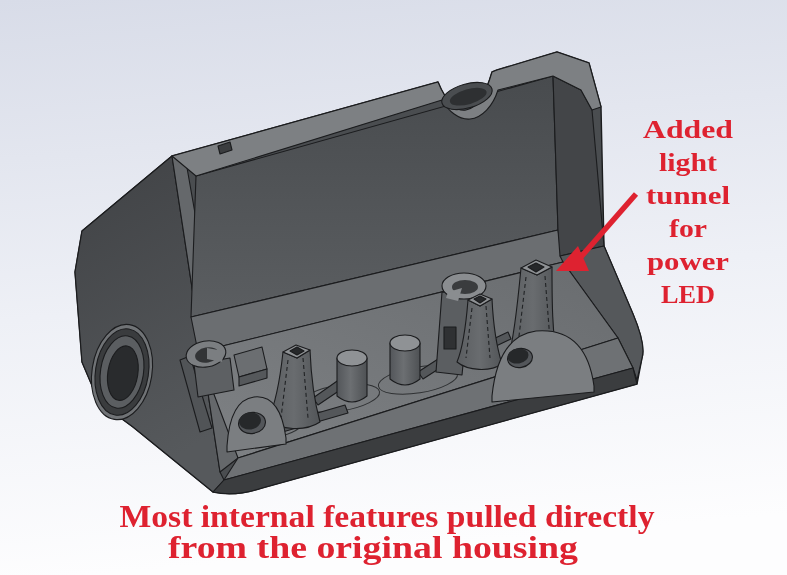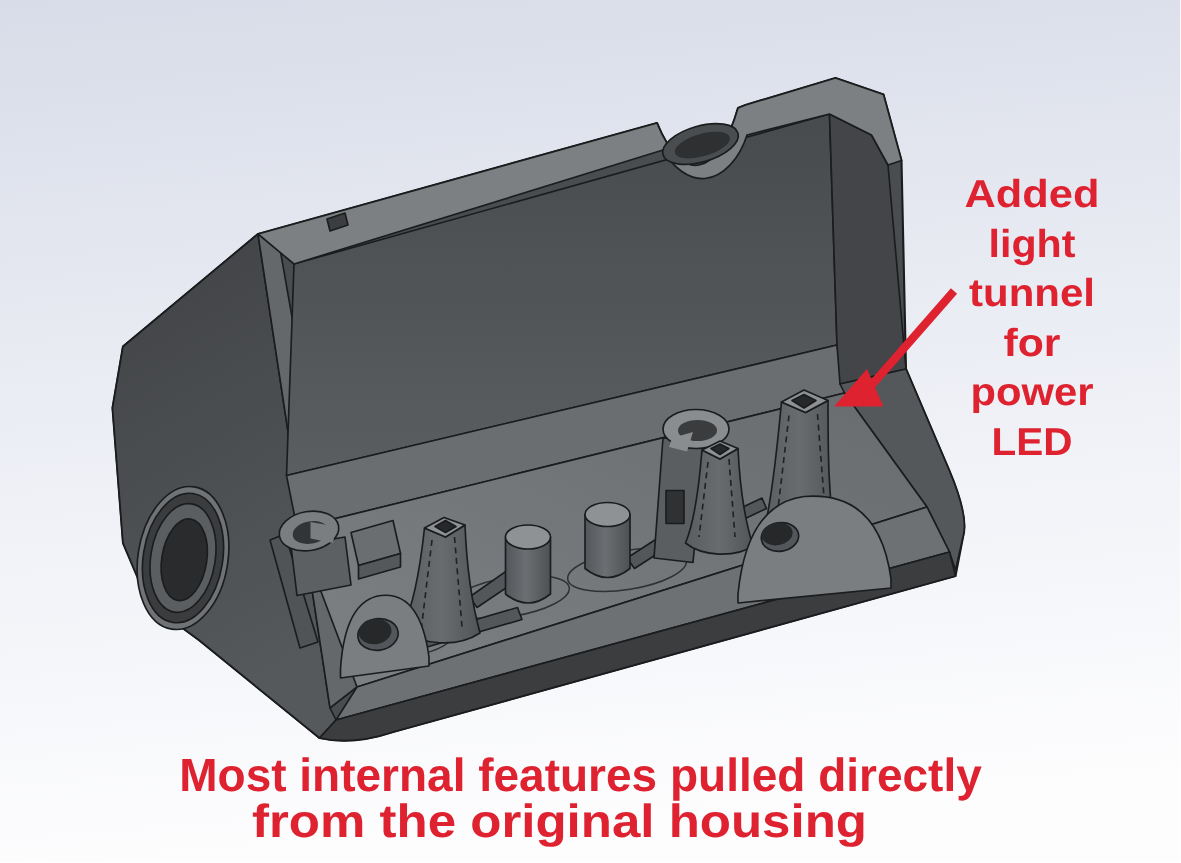--- a/index.html
+++ b/index.html
@@ -1,20 +1,20 @@
 <!DOCTYPE html>
 <html style="--accent: #de2230; --background_top: #d8dce8; --background_mid: #eef0f6; --background_bottom: #fdfdfe; --model_body: #4a4d50; --model_edge: #1b1c1e;"><head>
 <meta charset="utf-8">
 <style>
   html,body{margin:0;padding:0;background:#fff;}
   #viewport{
     position:relative;
     width:787px;height:575px;
     overflow:hidden;
-    font-family:Liberation Sans, sans-serif;
+    font-family:Liberation Serif, serif;
   }
   #viewport svg{position:absolute;left:0;top:0;}
   
   .m{stroke:var(--model_edge,#1b1c1e);stroke-width:1.1;stroke-linejoin:round;stroke-linecap:round;}
   .m2{stroke:var(--model_edge,#1b1c1e);stroke-width:1.4;stroke-linejoin:round;}
   .noedge{stroke:none;}
   .dash{stroke:#212325;stroke-width:1.1;stroke-dasharray:4 3;fill:none;}
   .recess{fill:none;stroke:#2f3133;stroke-width:1;}
   .annotation-text{
     fill:var(--accent,#de2230);

